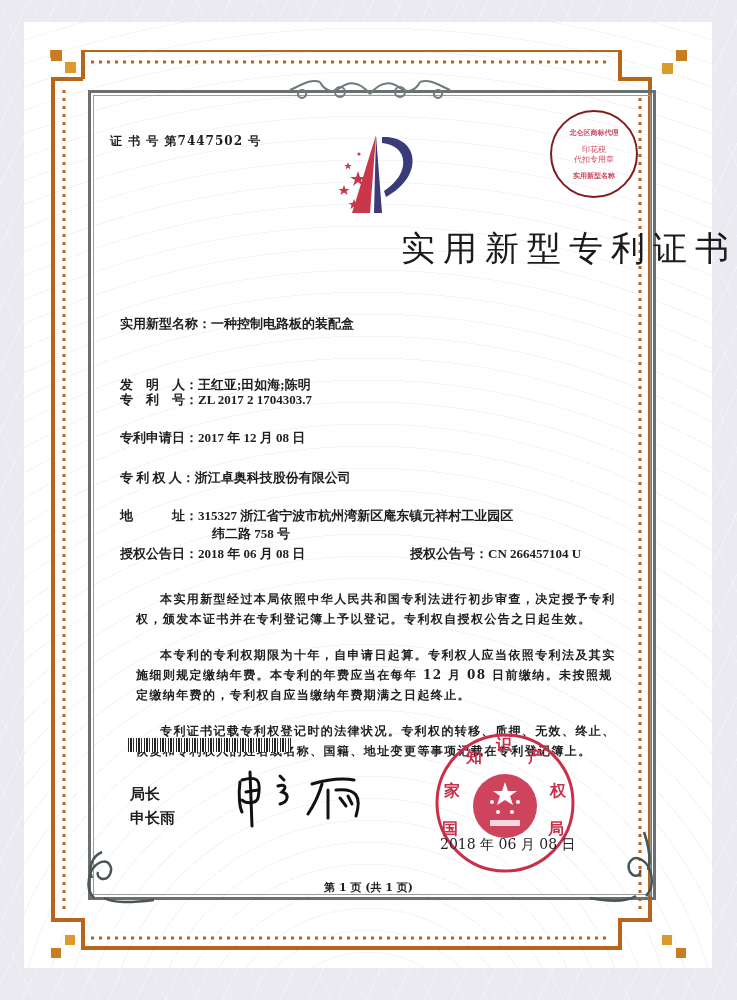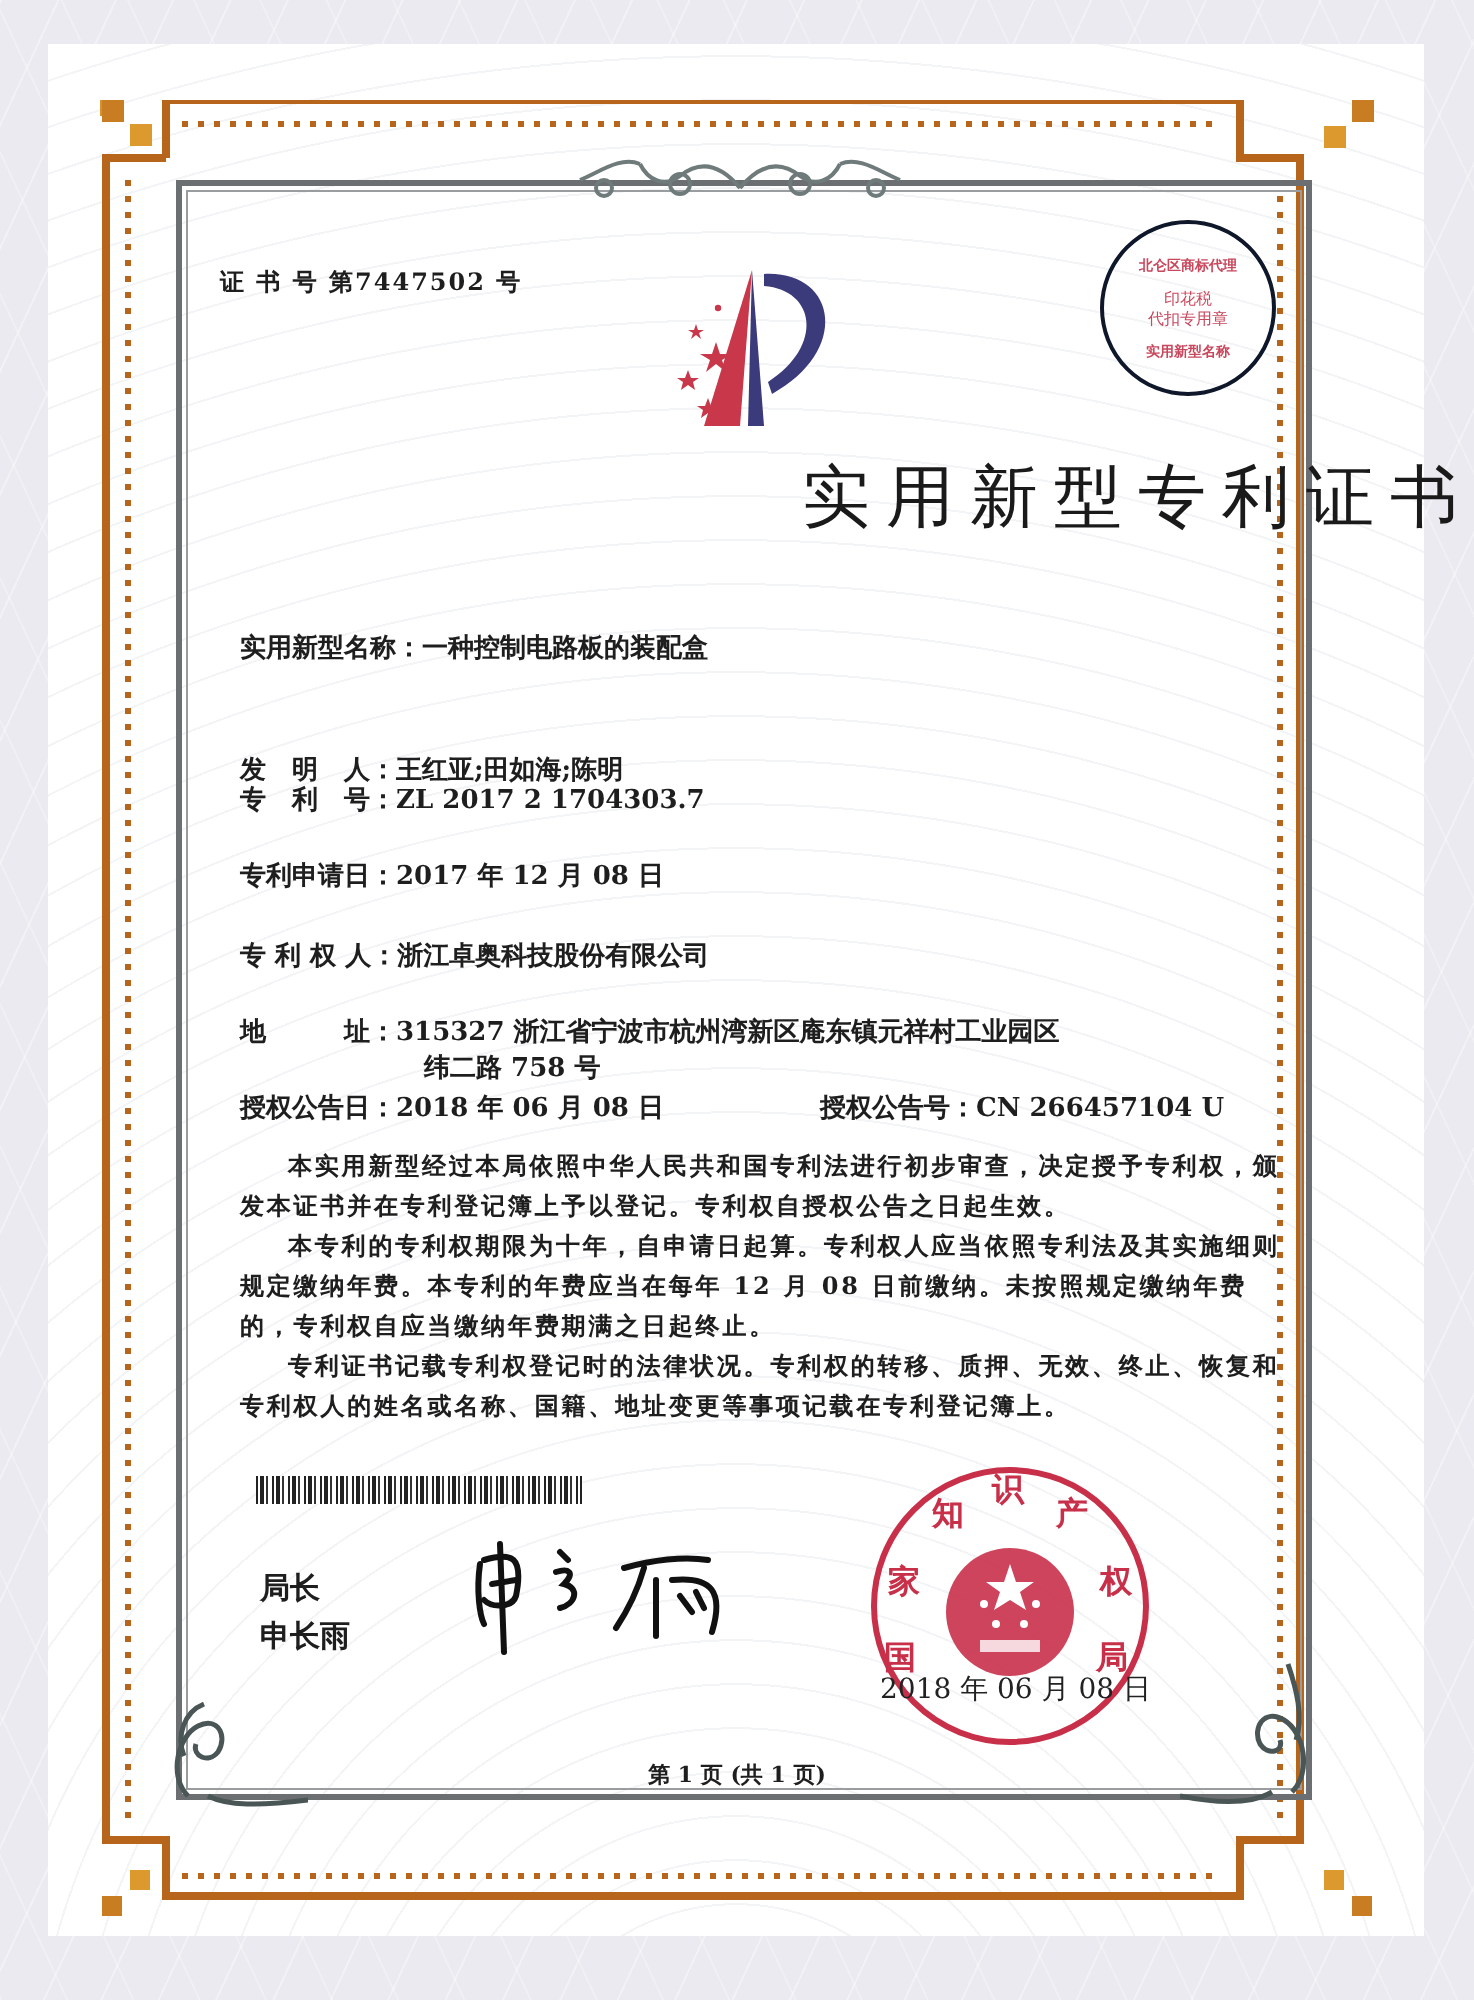--- a/index.html
+++ b/index.html
@@ -34,39 +34,39 @@
     border: 3px solid #6b6f72;
     outline: 1px solid #9a9da0; outline-offset: -6px;
   }
   .cert-no {
     position: absolute; left: 110px; top: 133px; font-size: 12px; letter-spacing: 1px;
     font-weight: bold;
   }
   .logo { position: absolute; left: 318px; top: 135px; }
   .top-seal {
     position: absolute; left: 550px; top: 110px; width: 84px; height: 84px;
-    border: 2px solid #0f172a; border-radius: 50%; color: #c8485e;
+    border: 2px solid #7f1d1d; border-radius: 50%; color: #c8485e;
     display: flex; flex-direction: column; align-items: center; justify-content: center;
     font-size: 7px; text-align: center; line-height: 1.3;
   }
   .title {
     position: absolute; left: 0; right: 0; top: 226px; text-align: right;
     font-size: 34px; letter-spacing: 8px; font-family: "DejaVu Sans", "Liberation Sans", sans-serif;
     color: #1a1a1a;
   }
   .field {
-    position: absolute; left: 120px; font-size: 13px; font-weight: bold; white-space: nowrap;
+    position: absolute; left: 120px; font-size: 13px; font-weight: bold; white-space: nowrap; font-family: Liberation Serif, serif;
   }
   .field .lbl { display: inline-block; letter-spacing: 0; }
   .field .val { font-weight: bold; }
   .para {
     position: absolute; left: 120px; width: 520px; font-size: 12px; line-height: 20px;
     font-weight: bold; letter-spacing: 1.4px;
   }
-  .para p { margin: 0; text-indent: 2em; }
+  .para p { margin: 16px; text-indent: 2em; }
   .barcode {
     position: absolute; left: 128px; top: 738px; width: 163px; height: 14px;
     background: repeating-linear-gradient(90deg, #222 0 1px, #fff 1px 2px, #222 2px 4px, #fff 4px 5px, #333 5px 6px, #fff 6px 8px);
   }
   .director {
     position: absolute; left: 130px; top: 782px; font-size: 15px; font-weight: bold;
     font-family: "DejaVu Sans", "Liberation Sans", sans-serif; line-height: 24px;
   }
   .signature { position: absolute; left: 232px; top: 768px; }
   .seal {

